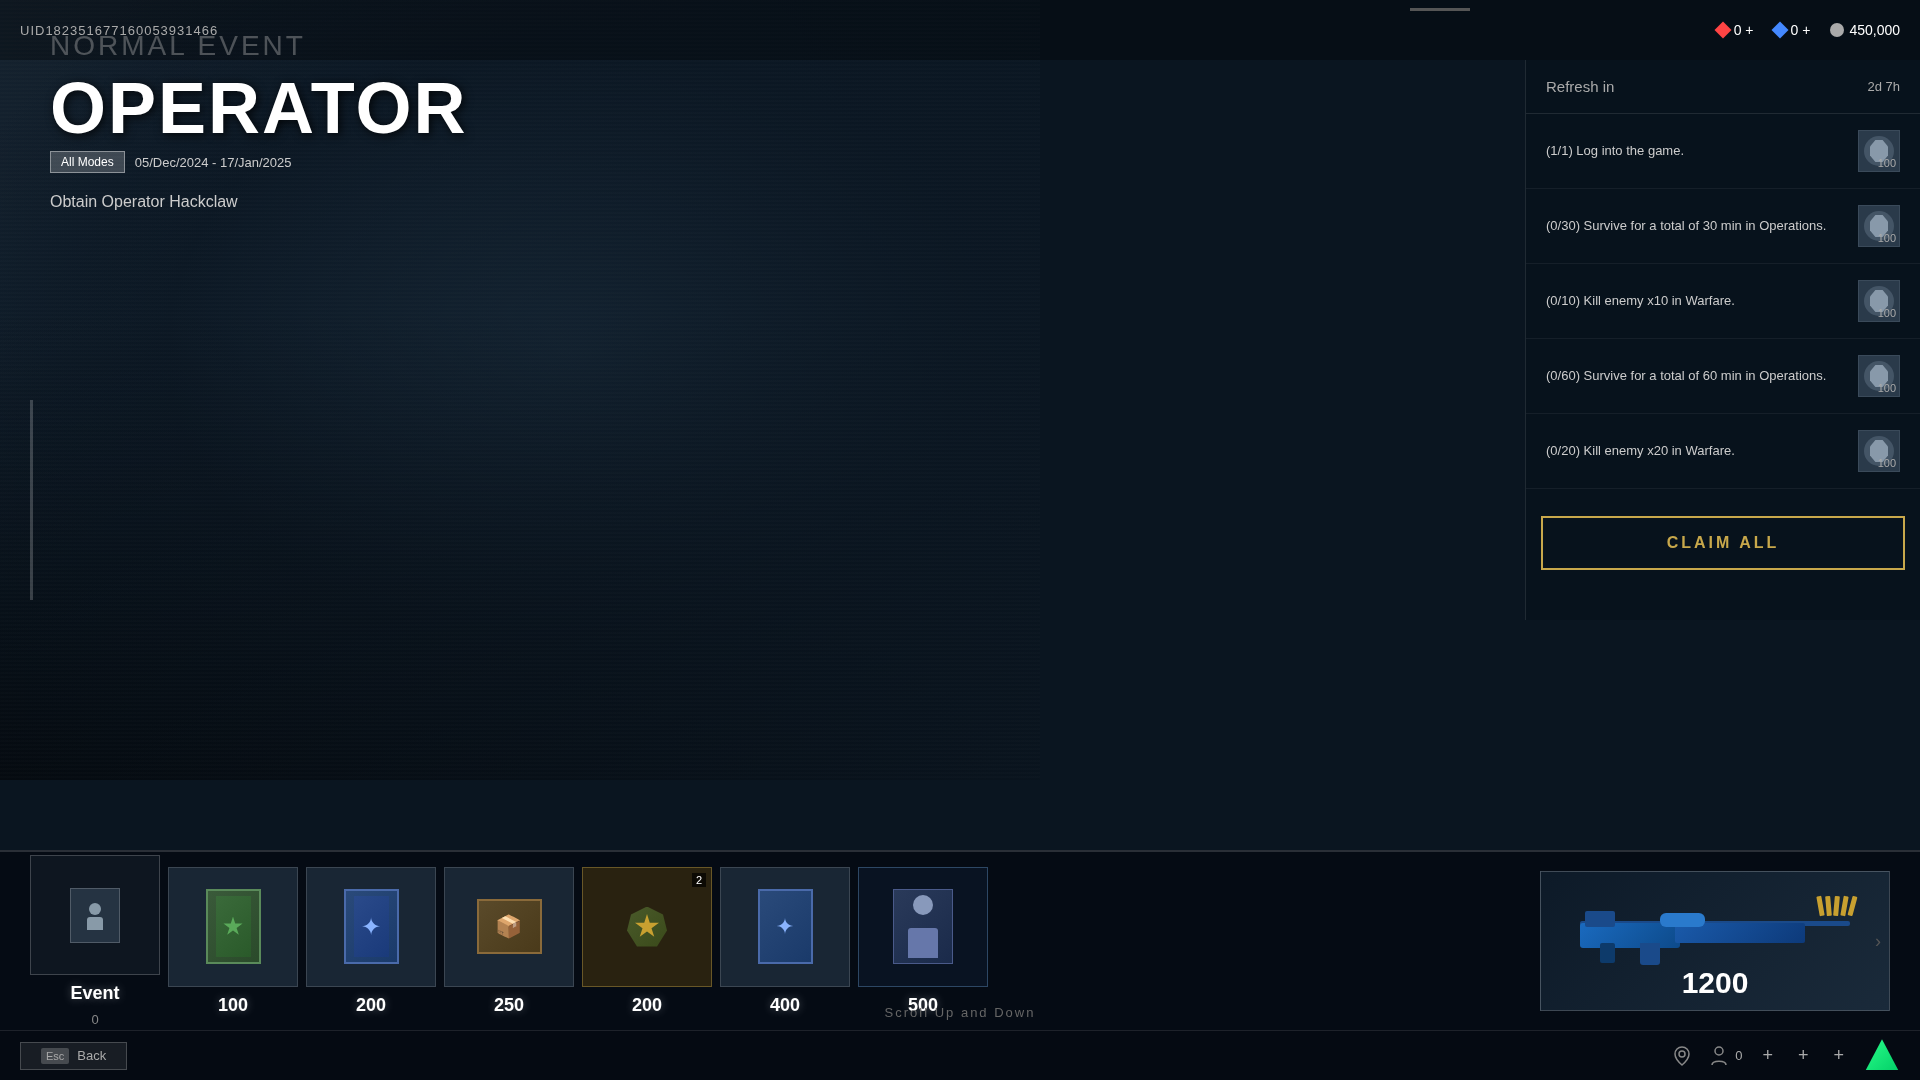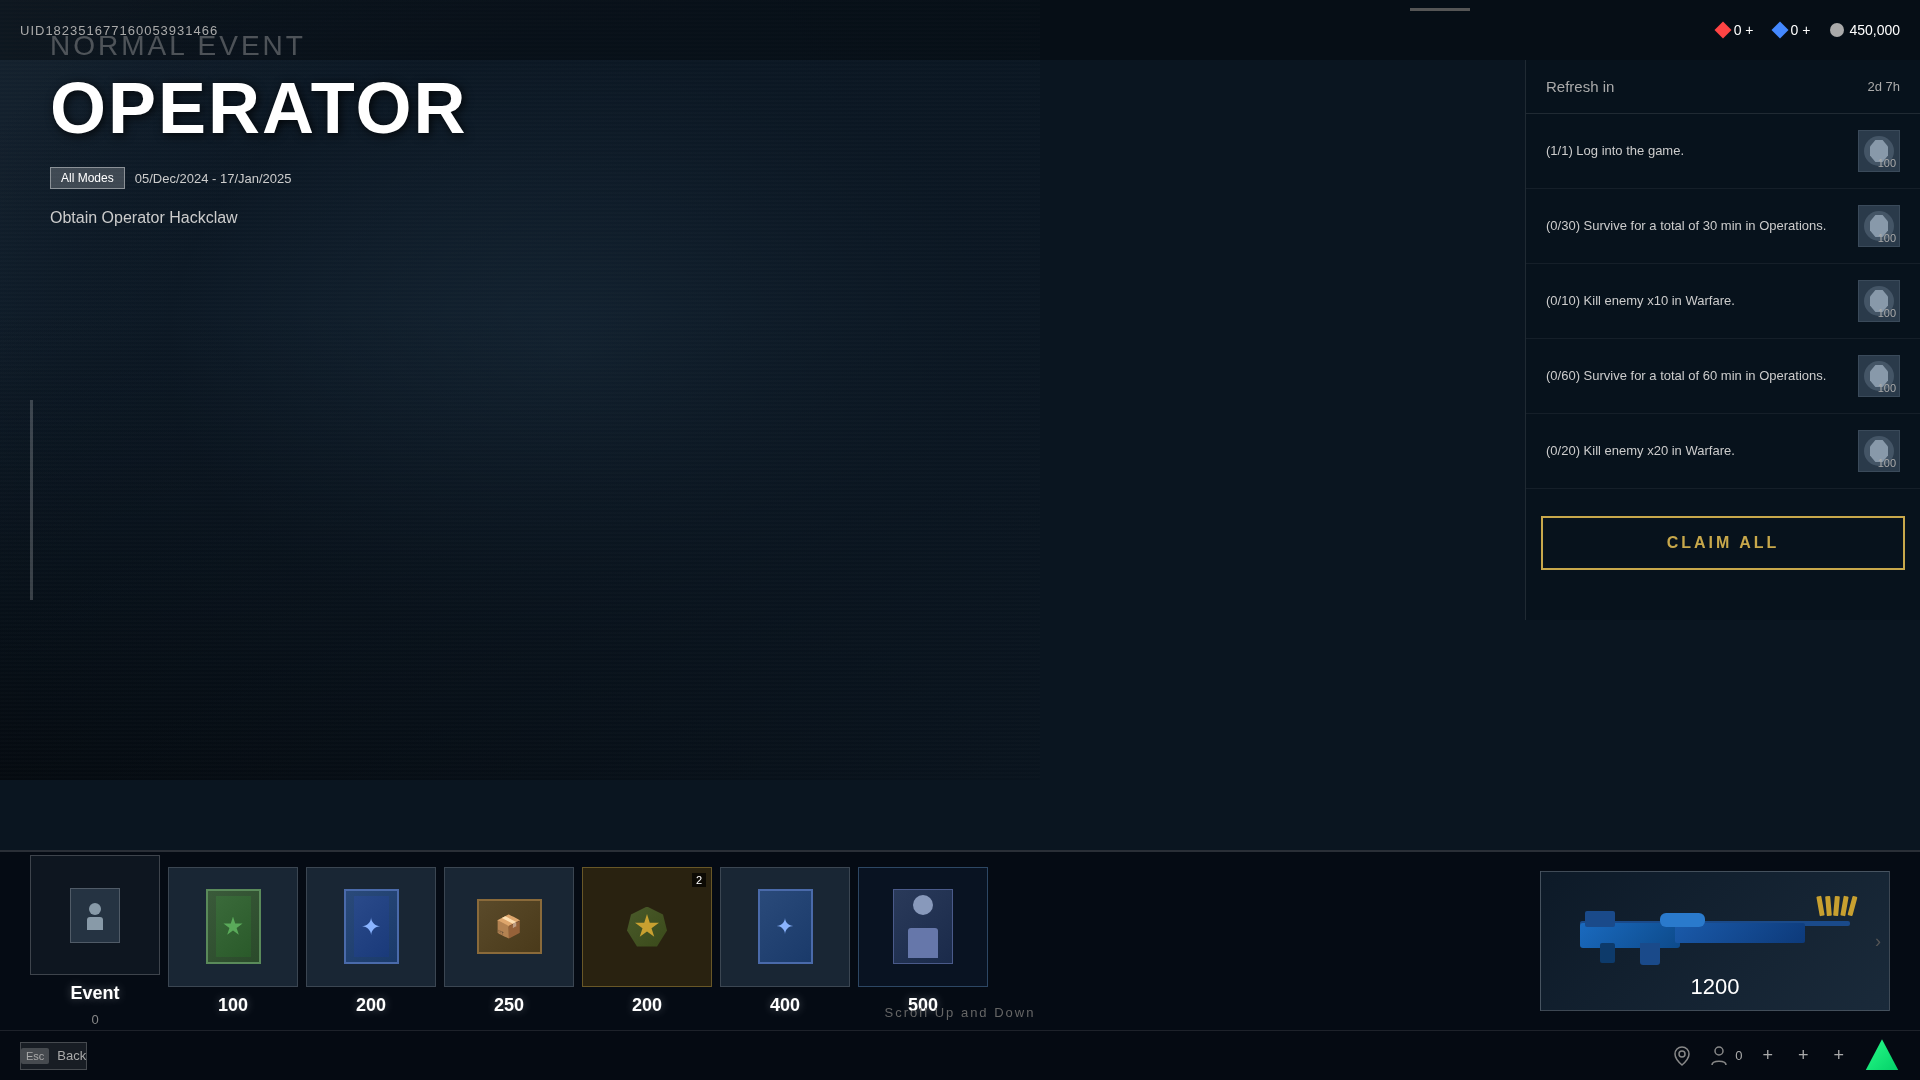--- a/index.html
+++ b/index.html
@@ -141,21 +141,21 @@
       text-transform: uppercase;
       letter-spacing: 2px;
       text-shadow: 2px 2px 10px rgba(0,0,0,0.8);
       margin-top: 10px;
     }
 
     .date-badge {
       display: flex;
       align-items: center;
       gap: 10px;
-      margin-top: 23px;
+      margin-top: 7px;
     }
 
     .mode-tag {
       background: rgba(255,255,255,0.2);
       border: 1px solid rgba(255,255,255,0.4);
       padding: 3px 10px;
       font-size: 12px;
       color: #fff;
     }
 
@@ -393,22 +393,22 @@
       position: relative;
       margin-left: 10px;
       flex-shrink: 0;
     }
 
     .big-preview-number {
       position: absolute;
       bottom: 10px;
       left: 50%;
       transform: translateX(-50%);
-      font-size: 22px;
-      font-weight: 400;
+      font-size: 30px;
+      font-weight: 700;
       color: #fff;
     }
 
     
     .bottom-nav {
       position: absolute;
       bottom: 0;
       left: 0;
       right: 0;
       height: 50px;
@@ -422,21 +422,21 @@
     }
 
     .back-btn {
       display: flex;
       align-items: center;
       gap: 8px;
       color: #aaa;
       font-size: 13px;
       background: rgba(255,255,255,0.08);
       border: 1px solid rgba(255,255,255,0.2);
-      padding: 5px 0;
+      padding: 5px 20px;
       cursor: pointer;
     }
 
     .esc-key {
       background: rgba(255,255,255,0.2);
       padding: 2px 5px;
       font-size: 11px;
       border-radius: 2px;
     }
 

